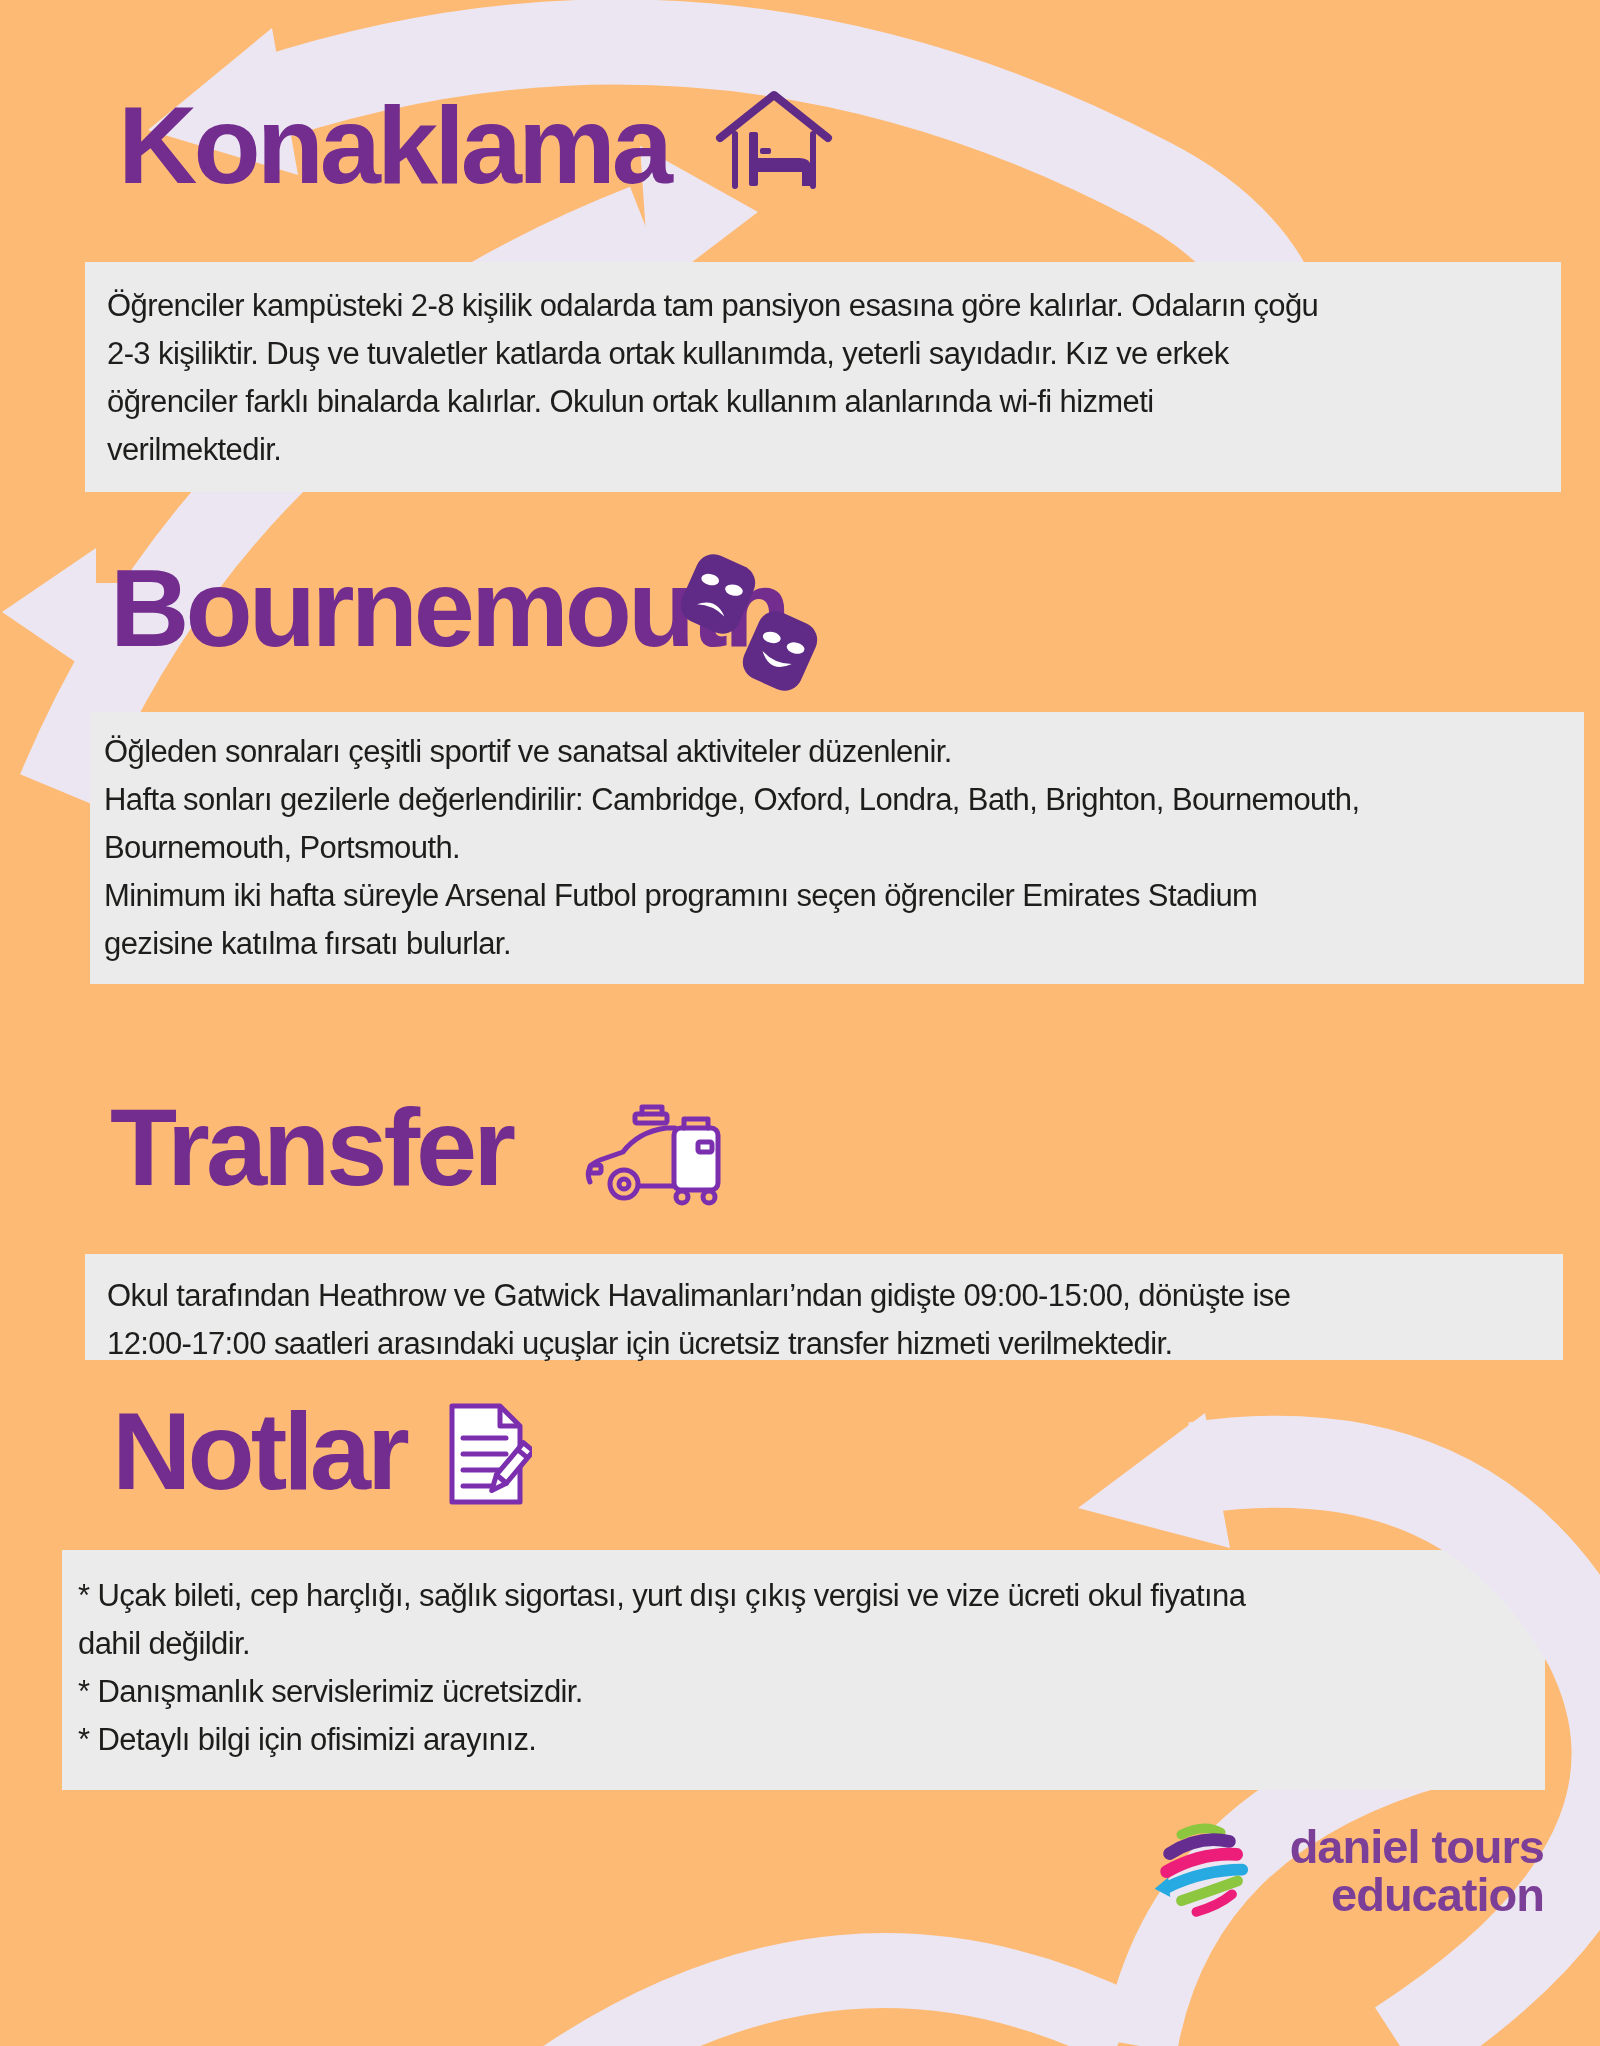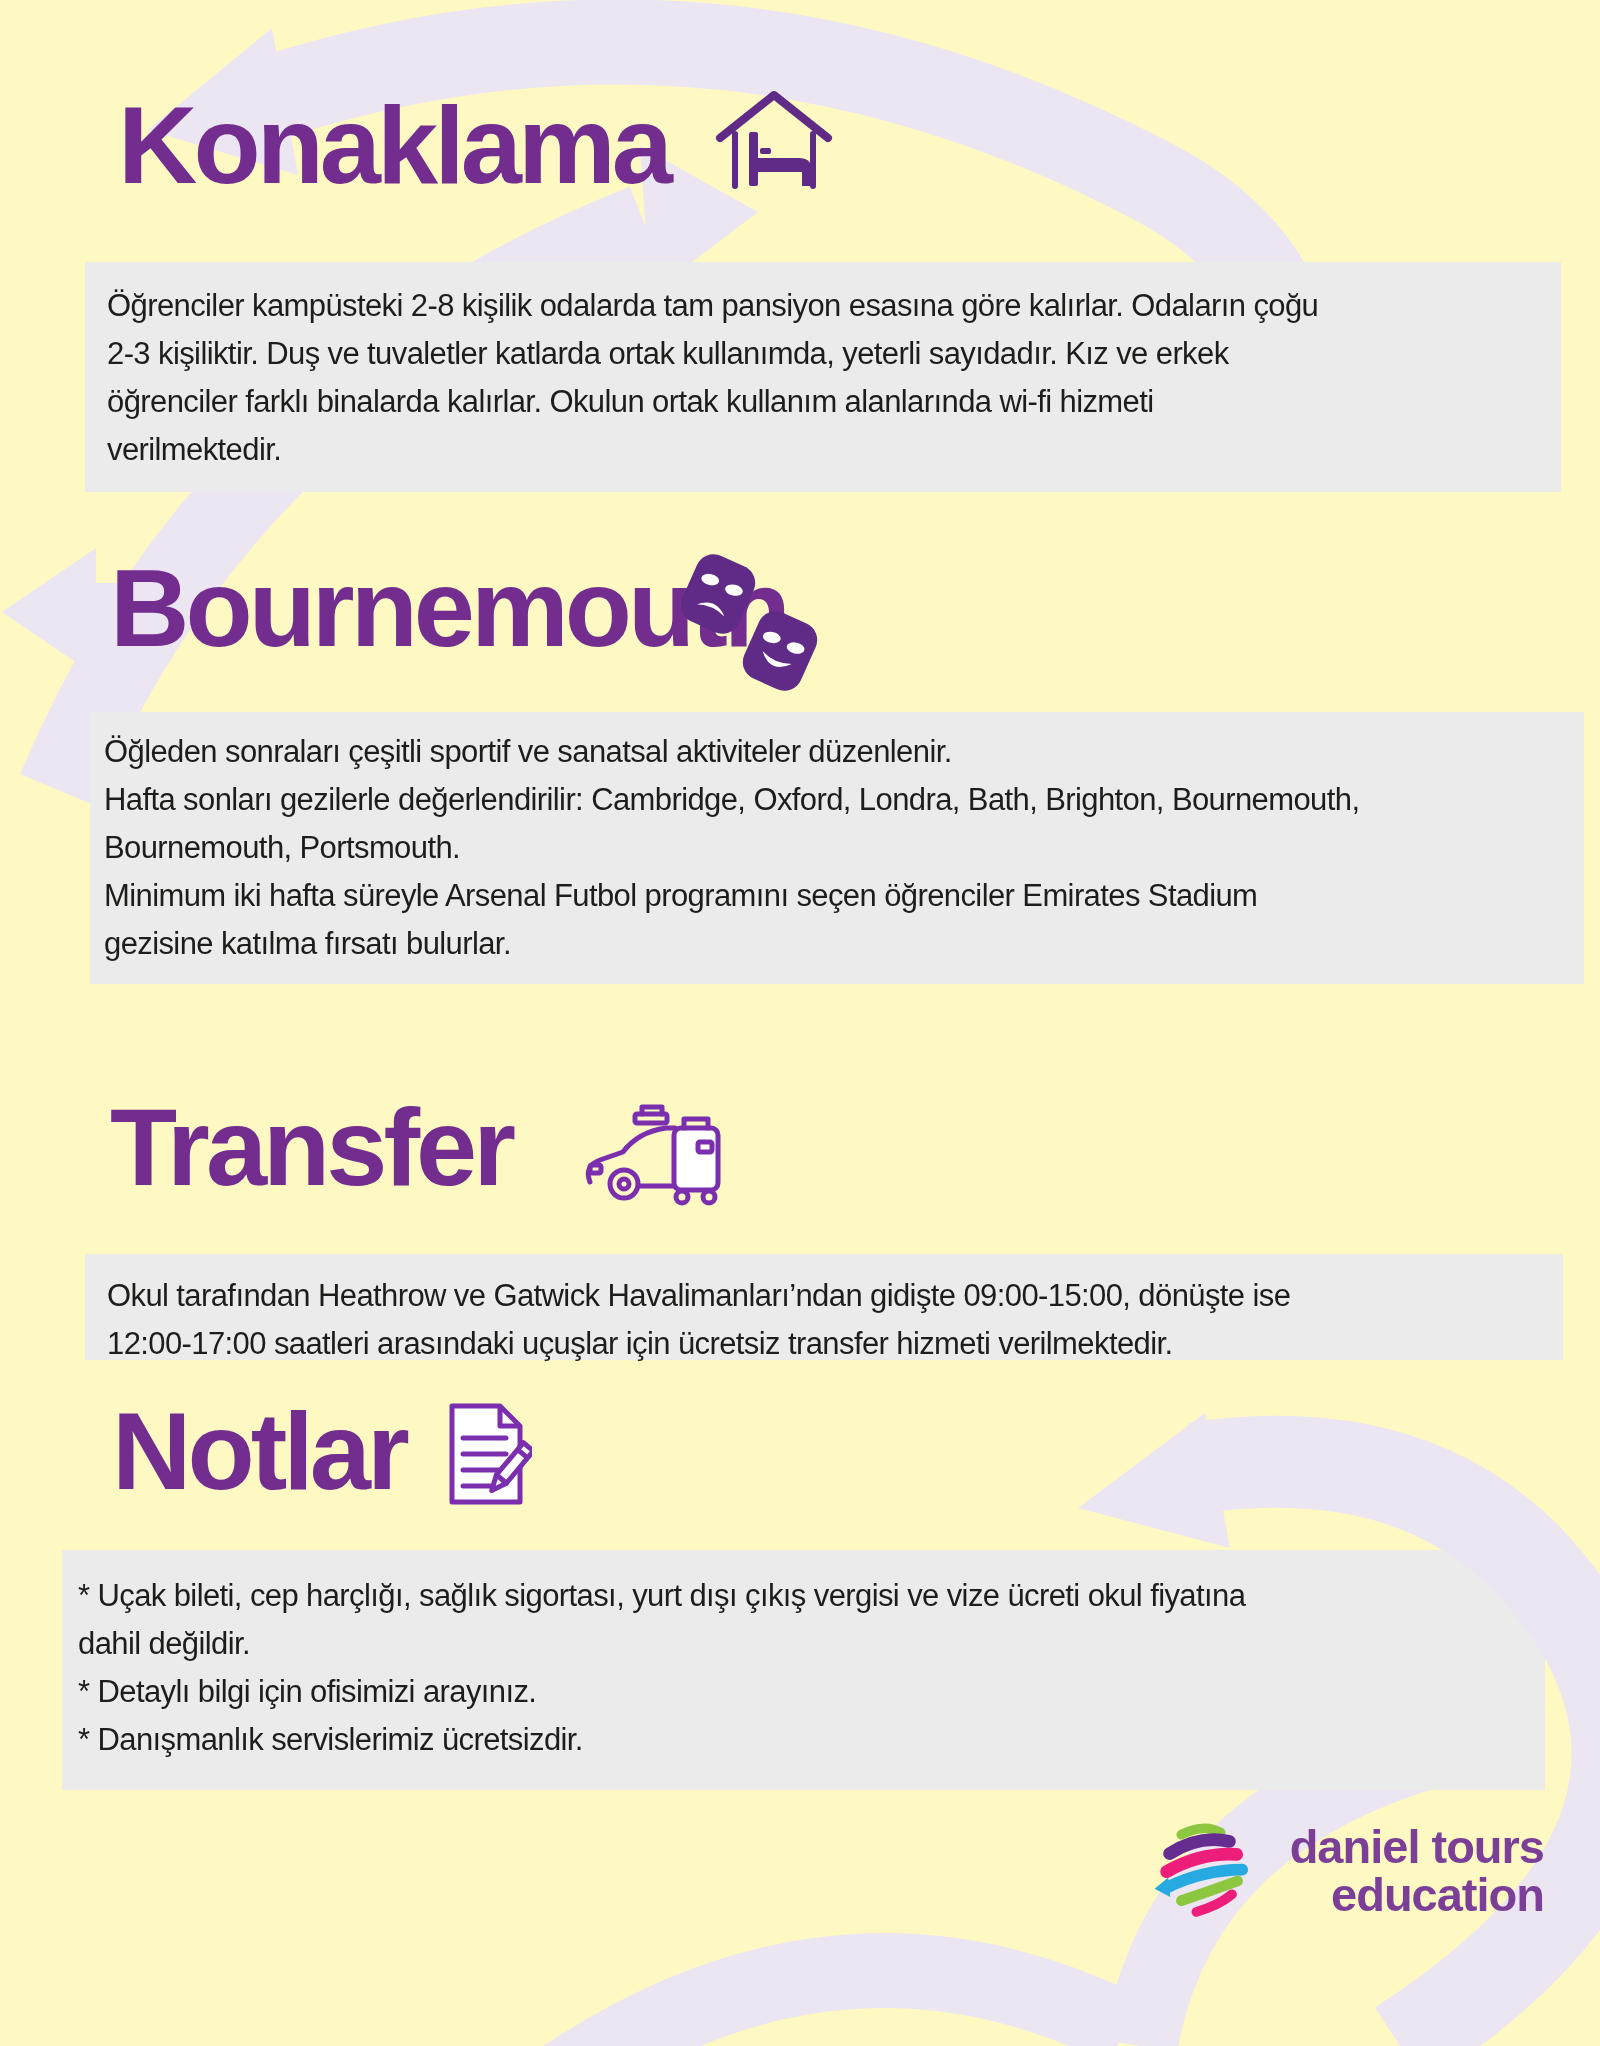--- a/index.html
+++ b/index.html
@@ -14,21 +14,21 @@
     --logo_pink:#ec1e79;
     --logo_cyan:#27aae1;
     --logo_violet:#662d91;
   }
   *{margin:0;padding:0;box-sizing:border-box;}
   html,body{background:#888;}
   .page{
     position:relative;
     width:1600px;height:2046px;
     margin:0 auto;
-    background:#fef9c3;
+    background:#fdba74;
     overflow:hidden;
     font-family:"Liberation Sans", sans-serif;
   }
   svg.bg-layer{position:absolute;left:0;top:0;width:1600px;height:2046px;z-index:1;pointer-events:none;}
   svg.bg-over{position:absolute;left:0;top:0;width:1600px;height:2046px;z-index:3;pointer-events:none;}
   .title{
     position:absolute;z-index:4;
     font-weight:bold;font-size:110px;line-height:110px;letter-spacing:-4px;
     color:var(--heading);
     white-space:nowrap;
@@ -155,22 +155,22 @@
       <g transform="rotate(40 66 66)">
         <rect x="60" y="38" width="13" height="42" fill="#fff"></rect>
         <path d="M60 80 L66.5 95 L73 80 Z" fill="#fff"></path>
         <path d="M60 47 H73"></path>
       </g>
     </g>
   </svg>
   <div id="box-notlar" class="box">
     <div class="line">* Uçak bileti, cep harçlığı, sağlık sigortası, yurt dışı çıkış vergisi ve vize ücreti okul fiyatına</div>
     <div class="line">dahil değildir.</div>
+    <div class="line">* Danışmanlık servislerimiz ücretsizdir.</div>
     <div class="line">* Detaylı bilgi için ofisimizi arayınız.</div>
-    <div class="line">* Danışmanlık servislerimiz ücretsizdir.</div>
   </div>
 
   <svg class="bg-over" viewBox="0 0 1600 2046">
     <g fill="var(--swirl)" stroke="var(--swirl)">
       <path d="M 1195 1468 Q 1470 1428 1590 1645 Q 1695 1855 1400 2046" fill="none" stroke-width="92"></path>
       <polygon points="1078,1508 1205,1413 1230,1548" stroke="none"></polygon>
     </g>
   </svg>
 
   <div class="logo">

